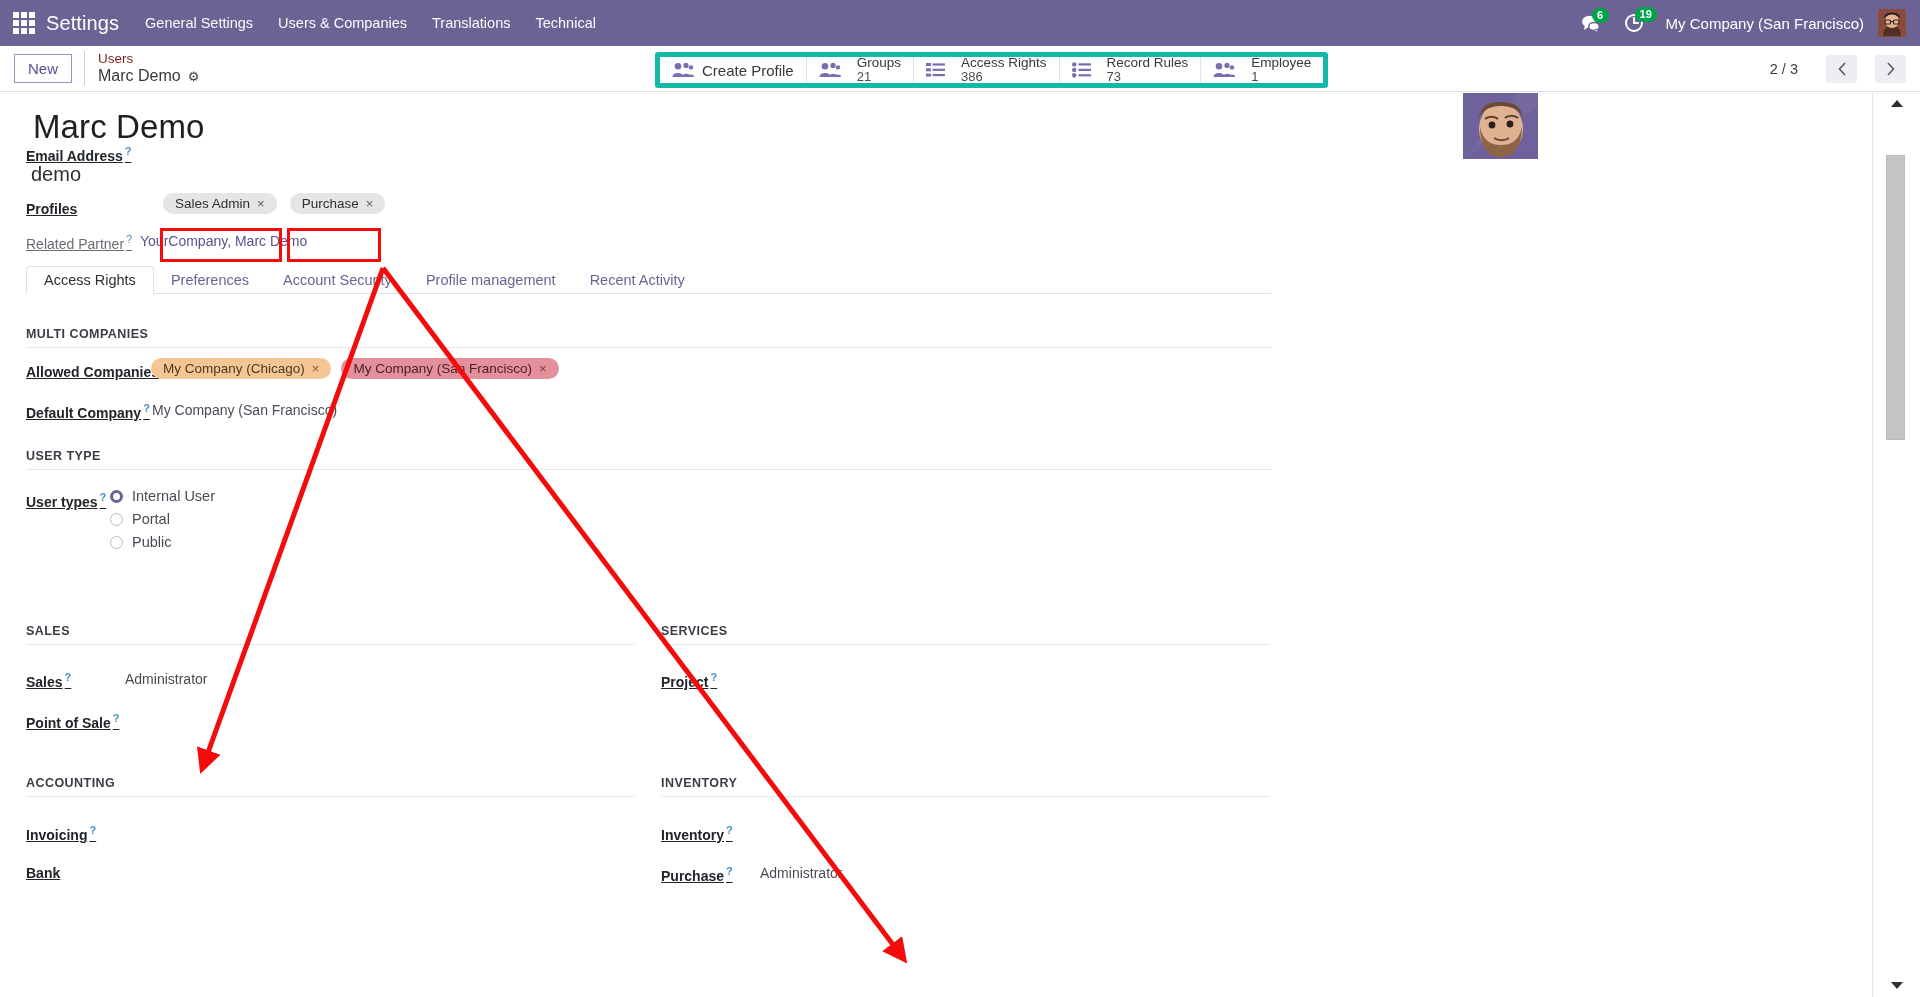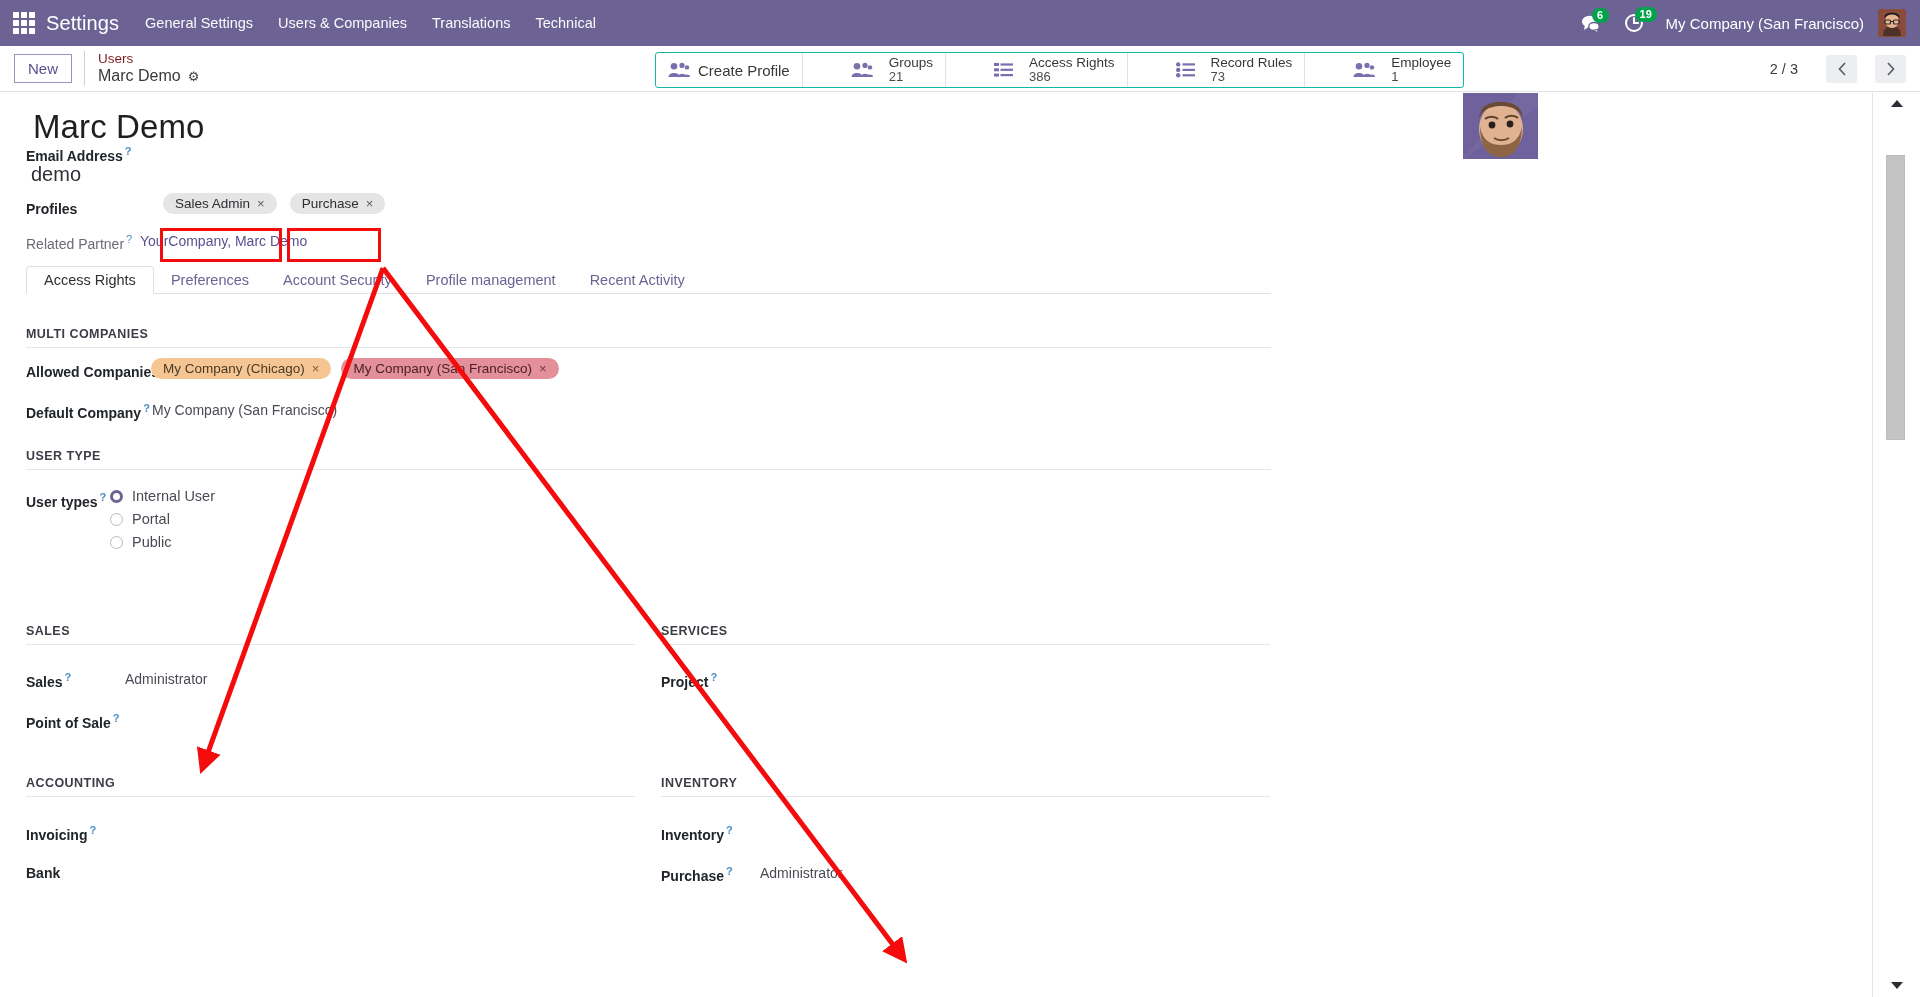--- a/index.html
+++ b/index.html
@@ -84,22 +84,22 @@
   .bc-parent { font-size: 13.5px; color: #7f1d1d; cursor: pointer; font-weight: 500; }
   .bc-current {
     font-size: 16px; color: #383838; font-weight: 400;
     display: flex; align-items: center; gap: 7px;
   }
   .gear-icon { font-size: 13px; color: #444; cursor: pointer; line-height: 1; }
 
   .stat-buttons {
     position: absolute; left: 655px; top: 6px;
     display: flex; align-items: stretch;
-    border: 1px solid #14b8a6; border-radius: 3px;
-    background: #ffffff; height: 36px; gap: 36px;
+    border: 5px solid #14b8a6; border-radius: 3px;
+    background: #ffffff; height: 36px;
   }
   .stat-btn {
     display: flex; align-items: center; gap: 8px;
     padding: 0 12px; cursor: pointer;
     border-right: 1px solid #e2e2e6;
     white-space: nowrap;
   }
   .stat-btn:last-child { border-right: none; }
   .stat-btn .sb-text { line-height: 1.08; margin-left: 8px; }
   .sb-label { font-size: 13.5px; color: #383838; display: block; }
@@ -133,20 +133,21 @@
   }
   .avatar-big {
     position: absolute; left: 1463px; top: 0px;
     width: 75px; height: 66px; overflow: hidden;
     background: #6f629c;
   }
 
   .fld-label {
     font-size: 14px; font-weight: 700; color: #212529;
     white-space: nowrap;
+    text-decoration: underline;
   }
   .fld-label.muted { font-weight: 400; color: #6b6b74; }
   .help-q { color: #4b8fc4; font-size: 11px; vertical-align: super; margin-left: 2px; }
   .fld-value { font-size: 14px; color: #4a4a55; }
   .fld-value.link { color: #5b4f90; }
   .fld-value.big { font-size: 20px; color: #2f2f35; }
 
   #email-label { position: absolute; left: 26px; top: 52px; }
   #email-value { position: absolute; left: 31px; top: 70px; }
   #profiles-label { position: absolute; left: 26px; top: 108px; }

